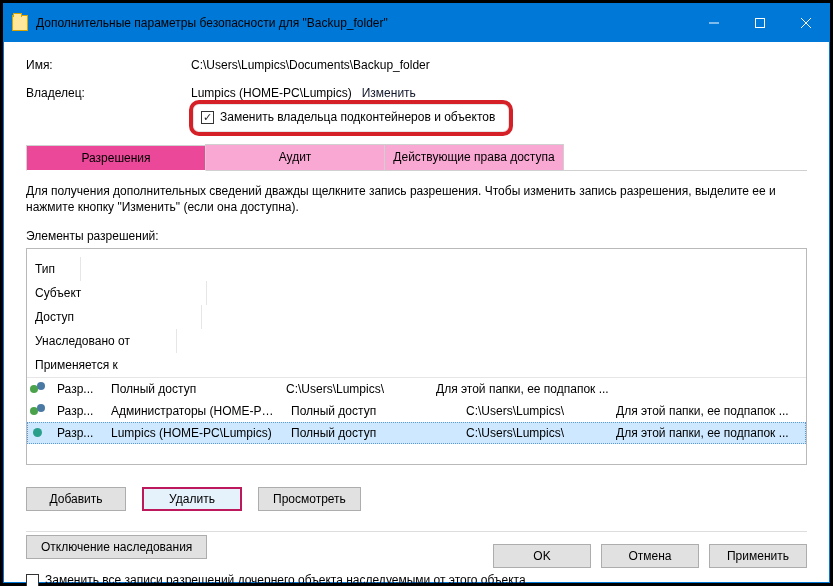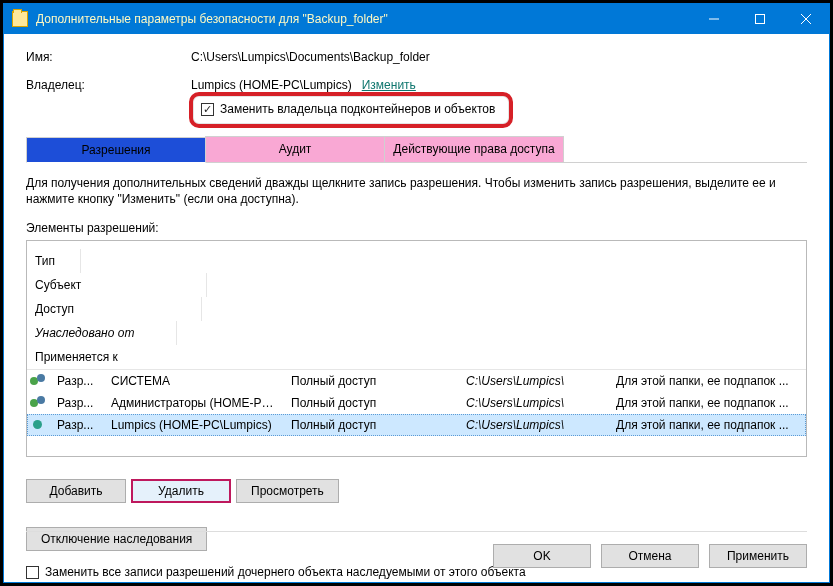--- a/index.html
+++ b/index.html
@@ -12,23 +12,23 @@
     padding: 3px;
   }
   .window {
     width: 827px;
     height: 580px;
     background: #fff;
     border: 1px solid #0078d7;
     position: relative;
   }
   .titlebar {
-    height: 30px;
+    height: 38px;
     background: #0078d7;
-    color: #fef9c3;
+    color: #000000;
     display: flex;
     align-items: center;
     padding-left: 8px;
   }
   .titlebar .folder-icon {
     width: 16px; height: 16px;
     background: #ffe89b;
     border: 1px solid #d9a300;
     display: inline-block;
     margin-right: 8px;
@@ -54,21 +54,21 @@
   .content {
     padding: 16px 22px 14px 22px;
   }
   .info-row {
     display: flex;
     margin-bottom: 14px;
     font-size: 12px;
   }
   .info-label { width: 165px; }
   .info-value { }
-  .link { color: #0f766e; cursor: pointer; text-decoration: underline; }
+  .link { color: #0f172a; cursor: pointer; }
   .highlight-box {
     border: 4px solid #d62027;
     border-radius: 10px;
     padding: 6px 14px 8px 8px;
     display: inline-flex;
     align-items: center;
     margin-left: 163px;
     margin-top: -4px;
     margin-bottom: 6px;
     box-shadow: 0 0 0 1px rgba(0,0,0,0.1) inset;
@@ -92,21 +92,21 @@
     display: flex;
     border-bottom: 1px solid #d0d0d0;
     margin-top: 2px;
   }
   .tab {
     padding: 5px 0;
     width: 180px;
     text-align: center;
     border: 1px solid #d0d0d0;
     border-bottom: none;
-    background: #1d4ed8;
+    background: #ec4899;
     margin-right: -1px;
     position: relative;
   }
   .tab.active {
     border-bottom: 1px solid #fff;
     z-index: 2;
     top: 1px;
   }
   .tab:not(.active) { background: #f9a8d4; }
   .desc {
@@ -127,21 +127,21 @@
   }
   .th {
     padding: 5px 8px;
     border-right: 1px solid #e6e6e6;
   }
   .th:last-child { border-right: none; }
   .col-icon { width: 22px; padding: 4px; border-right: none; }
   .col-type { width: 54px; }
   .col-subj { width: 180px; }
   .col-acc  { width: 175px; }
-  .col-inh  { width: 150px; font-style: italic; }
+  .col-inh  { width: 150px; }
   .col-app  { flex: 1; }
   .trow {
     display: flex;
     align-items: flex-end;
     padding: 1px 0;
   }
   .trow:nth-child(2) .td, .trow:nth-child(3) .td, .trow:nth-child(4) .td {
     padding: 3px 8px;
   }
   .td {
@@ -176,21 +176,21 @@
     width: 16px; height: 14px; position: relative;
   }
   .pic-user::before {
     content: ""; position: absolute;
     width: 9px; height: 9px; border-radius: 50%;
     background: #2aa08a; left: 3px; top: 2px;
   }
   .tbody-spacer { height: 20px; }
   .btn-row {
     display: flex;
-    gap: 5px;
+    gap: 16px;
     margin-top: 22px;
   }
   .btn {
     min-width: 100px;
     padding: 4px 14px;
     background: #e1e1e1;
     border: 1px solid #adadad;
     text-align: center;
     cursor: pointer;
   }
@@ -288,21 +288,20 @@
         <div class="th col-acc">Доступ</div>
         <div class="th col-inh">Унаследовано от</div>
         <div class="th col-app">Применяется к</div>
       </div>
 
       <div class="trow">
         <div class="row-icon">
             <span class="pic-users"></span>
           </div>
         <div class="td col-type">Разр...</div>
-        <div class="td col-subj">СИСТЕМА</div>
         <div class="td col-acc">Полный доступ</div>
         <div class="td col-inh">C:\Users\Lumpics\</div>
         <div class="td col-app">Для этой папки, ее подпапок ...</div>
       </div>
 
       <div class="trow">
         <div class="row-icon">
             <span class="pic-users"></span>
           </div>
         <div class="td col-type">Разр...</div>

